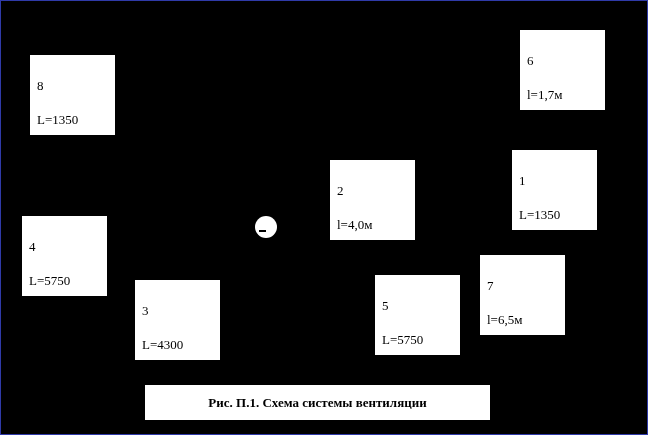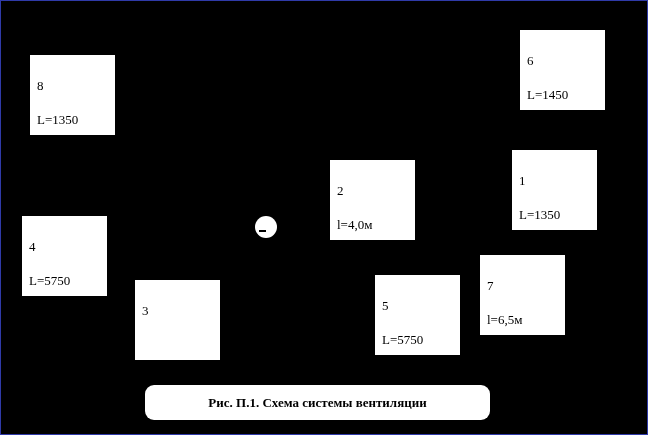--- a/index.html
+++ b/index.html
@@ -44,21 +44,20 @@
     position: absolute;
     background: #ffffff;
     color: #000000;
     box-sizing: border-box;
     display: flex;
     align-items: center;
     justify-content: center;
     font-family: "Liberation Serif", serif;
     font-size: 13px;
     font-weight: bold;
-    border-radius: 9px;
   }
   .hub {
     position: absolute;
     background: #ffffff;
     border-radius: 50%;
   }
   .hub-mark {
     position: absolute;
     background: #000000;
   }
@@ -71,21 +70,20 @@
   <div class="border-frame"></div>
 
   <div class="node-box" style="left:30px; top:55px; width:85px; height:80px;">
     <span class="line">8</span>
     <span class="line">L=1350</span>
     <span class="line">l=10,0м</span>
   </div>
 
   <div class="node-box" style="left:520px; top:30px; width:85px; height:80px;">
     <span class="line">6</span>
-    <span class="line">L=1450</span>
     <span class="line">l=1,7м</span>
   </div>
 
   <div class="node-box" style="left:330px; top:160px; width:85px; height:80px;">
     <span class="line">2</span>
     <span class="line">l=4,0м</span>
   </div>
 
   <div class="node-box" style="left:512px; top:150px; width:85px; height:80px;">
     <span class="line">1</span>
@@ -94,20 +92,21 @@
   </div>
 
   <div class="node-box" style="left:22px; top:216px; width:85px; height:80px;">
     <span class="line">4</span>
     <span class="line">L=5750</span>
     <span class="line">l=13,5м</span>
   </div>
 
   <div class="node-box" style="left:135px; top:280px; width:85px; height:80px;">
     <span class="line">3</span>
+    <span class="line">L=4300</span>
   </div>
 
   <div class="node-box" style="left:375px; top:275px; width:85px; height:80px;">
     <span class="line">5</span>
     <span class="line">L=5750</span>
     <span class="line">l=12,5м</span>
   </div>
 
   <div class="node-box" style="left:480px; top:255px; width:85px; height:80px;">
     <span class="line">7</span>

